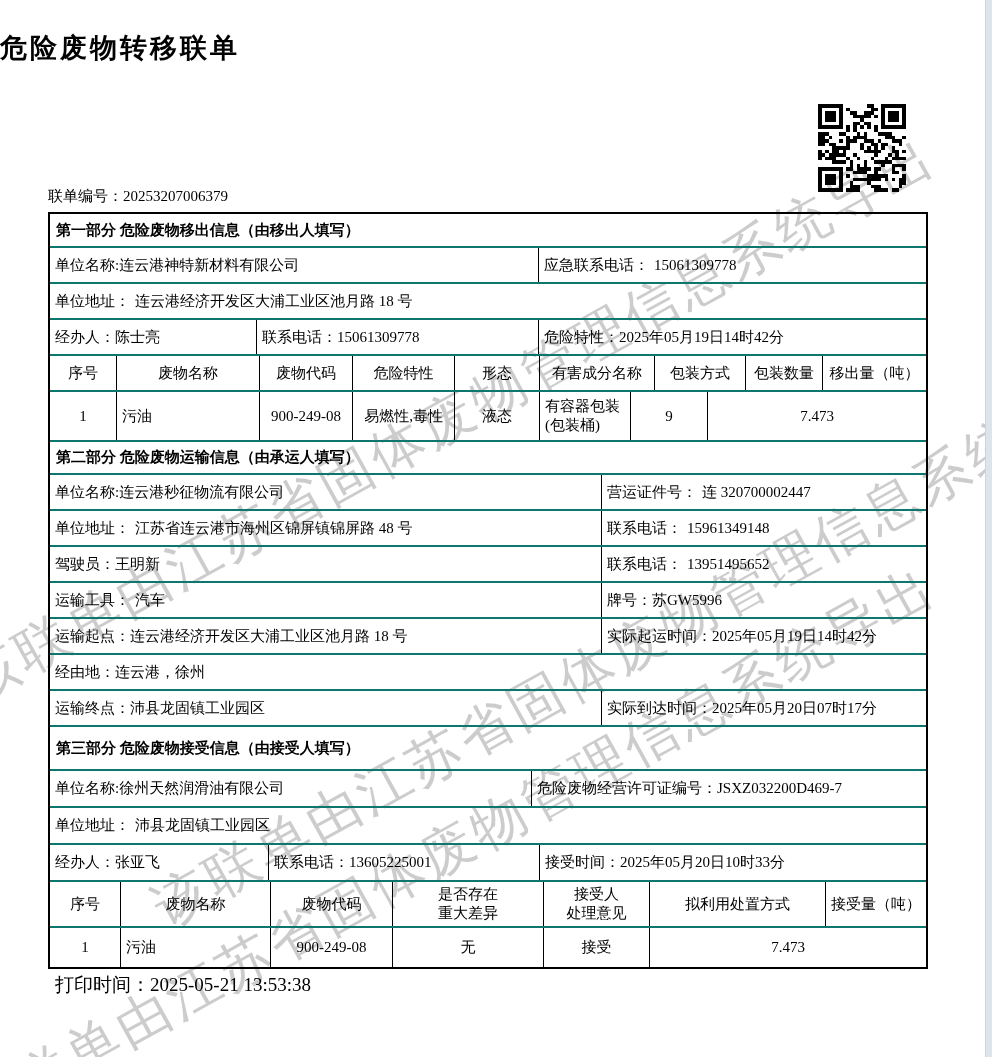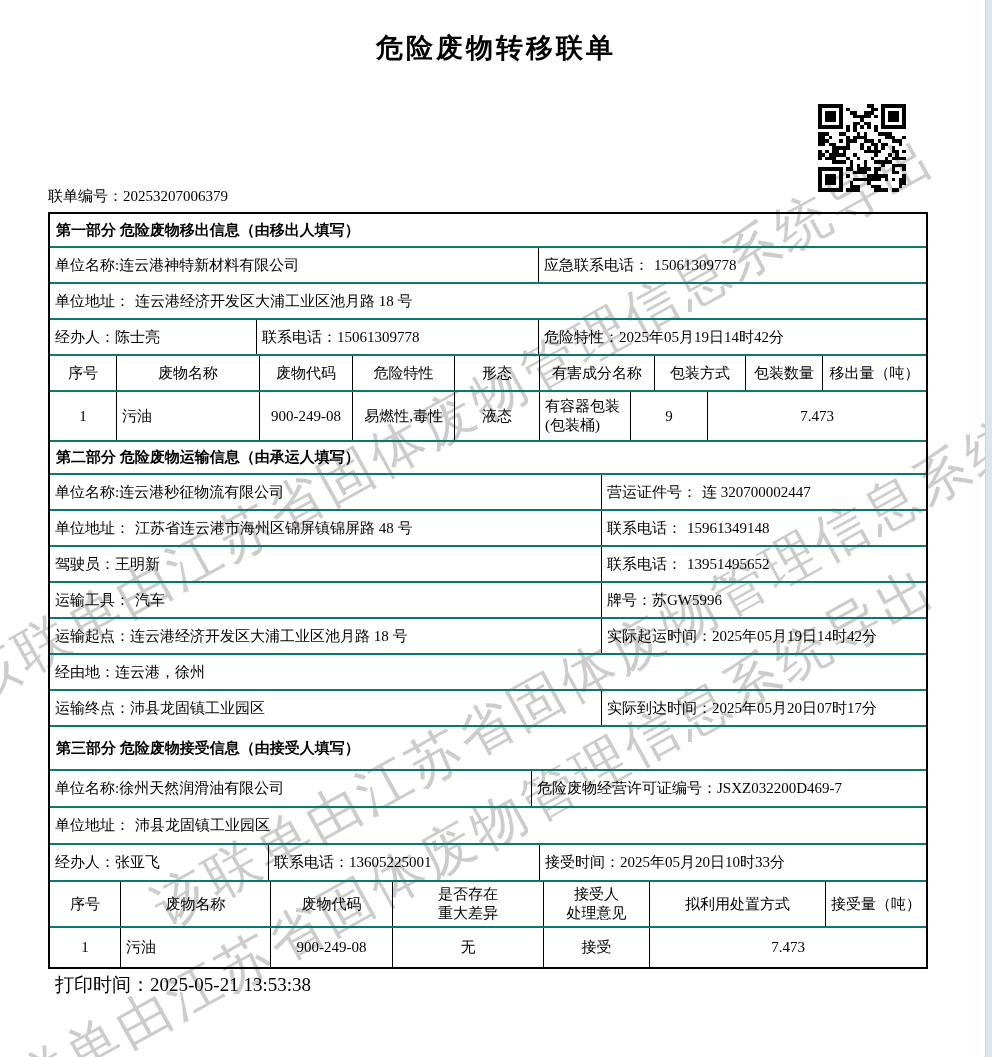--- a/index.html
+++ b/index.html
@@ -13,21 +13,21 @@
   .wm{
     position:absolute;white-space:nowrap;z-index:0;
     font-size:54px;letter-spacing:4px;color:rgba(0,0,0,0.20);
     transform-origin:0 0;pointer-events:none;
   }
   #wm1{left:-50px;top:655px;transform:rotate(-29deg);}
   #wm2{left:140px;top:880px;transform:rotate(-29deg);}
   #wm3{left:-50px;top:1085px;transform:rotate(-29deg);}
   
   .title{
-    position:absolute;left:0;top:30px;width:100%;text-align:center;
+    position:absolute;left:0;top:30px;width:100%;text-align:left;
     font-size:27px;font-weight:bold;letter-spacing:3px;z-index:1;
   }
   .qr{position:absolute;left:818px;top:104px;width:88px;height:88px;z-index:1;}
   .manifest-line{position:absolute;left:48px;top:187px;font-size:15px;z-index:1;text-align:right;}
   .print-line{position:absolute;left:55px;top:972px;font-size:19px;z-index:1;}
   
   .form{
     position:absolute;left:48px;top:212px;width:880px;z-index:1;
     border:2px solid #000;box-sizing:border-box;background:transparent;
     font-size:15px;

